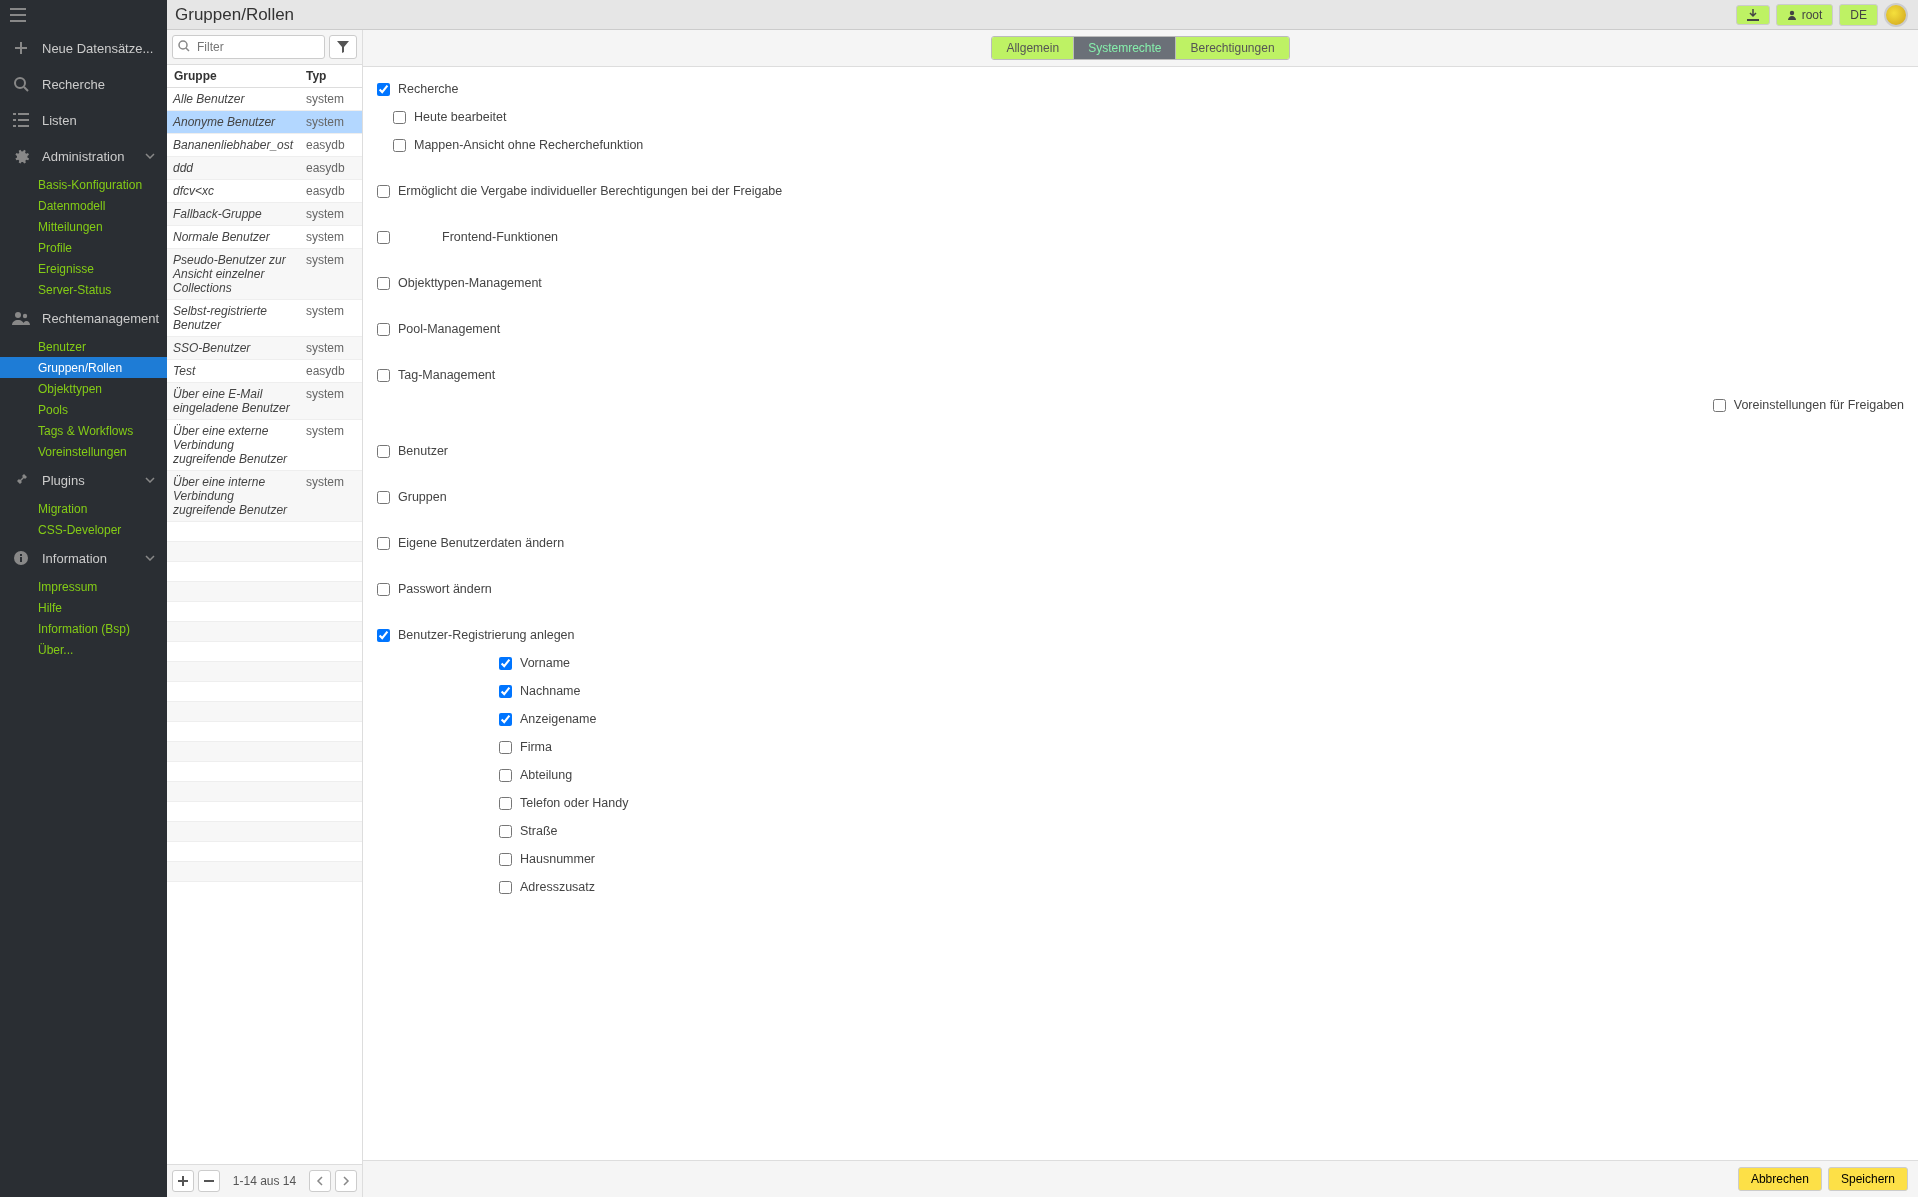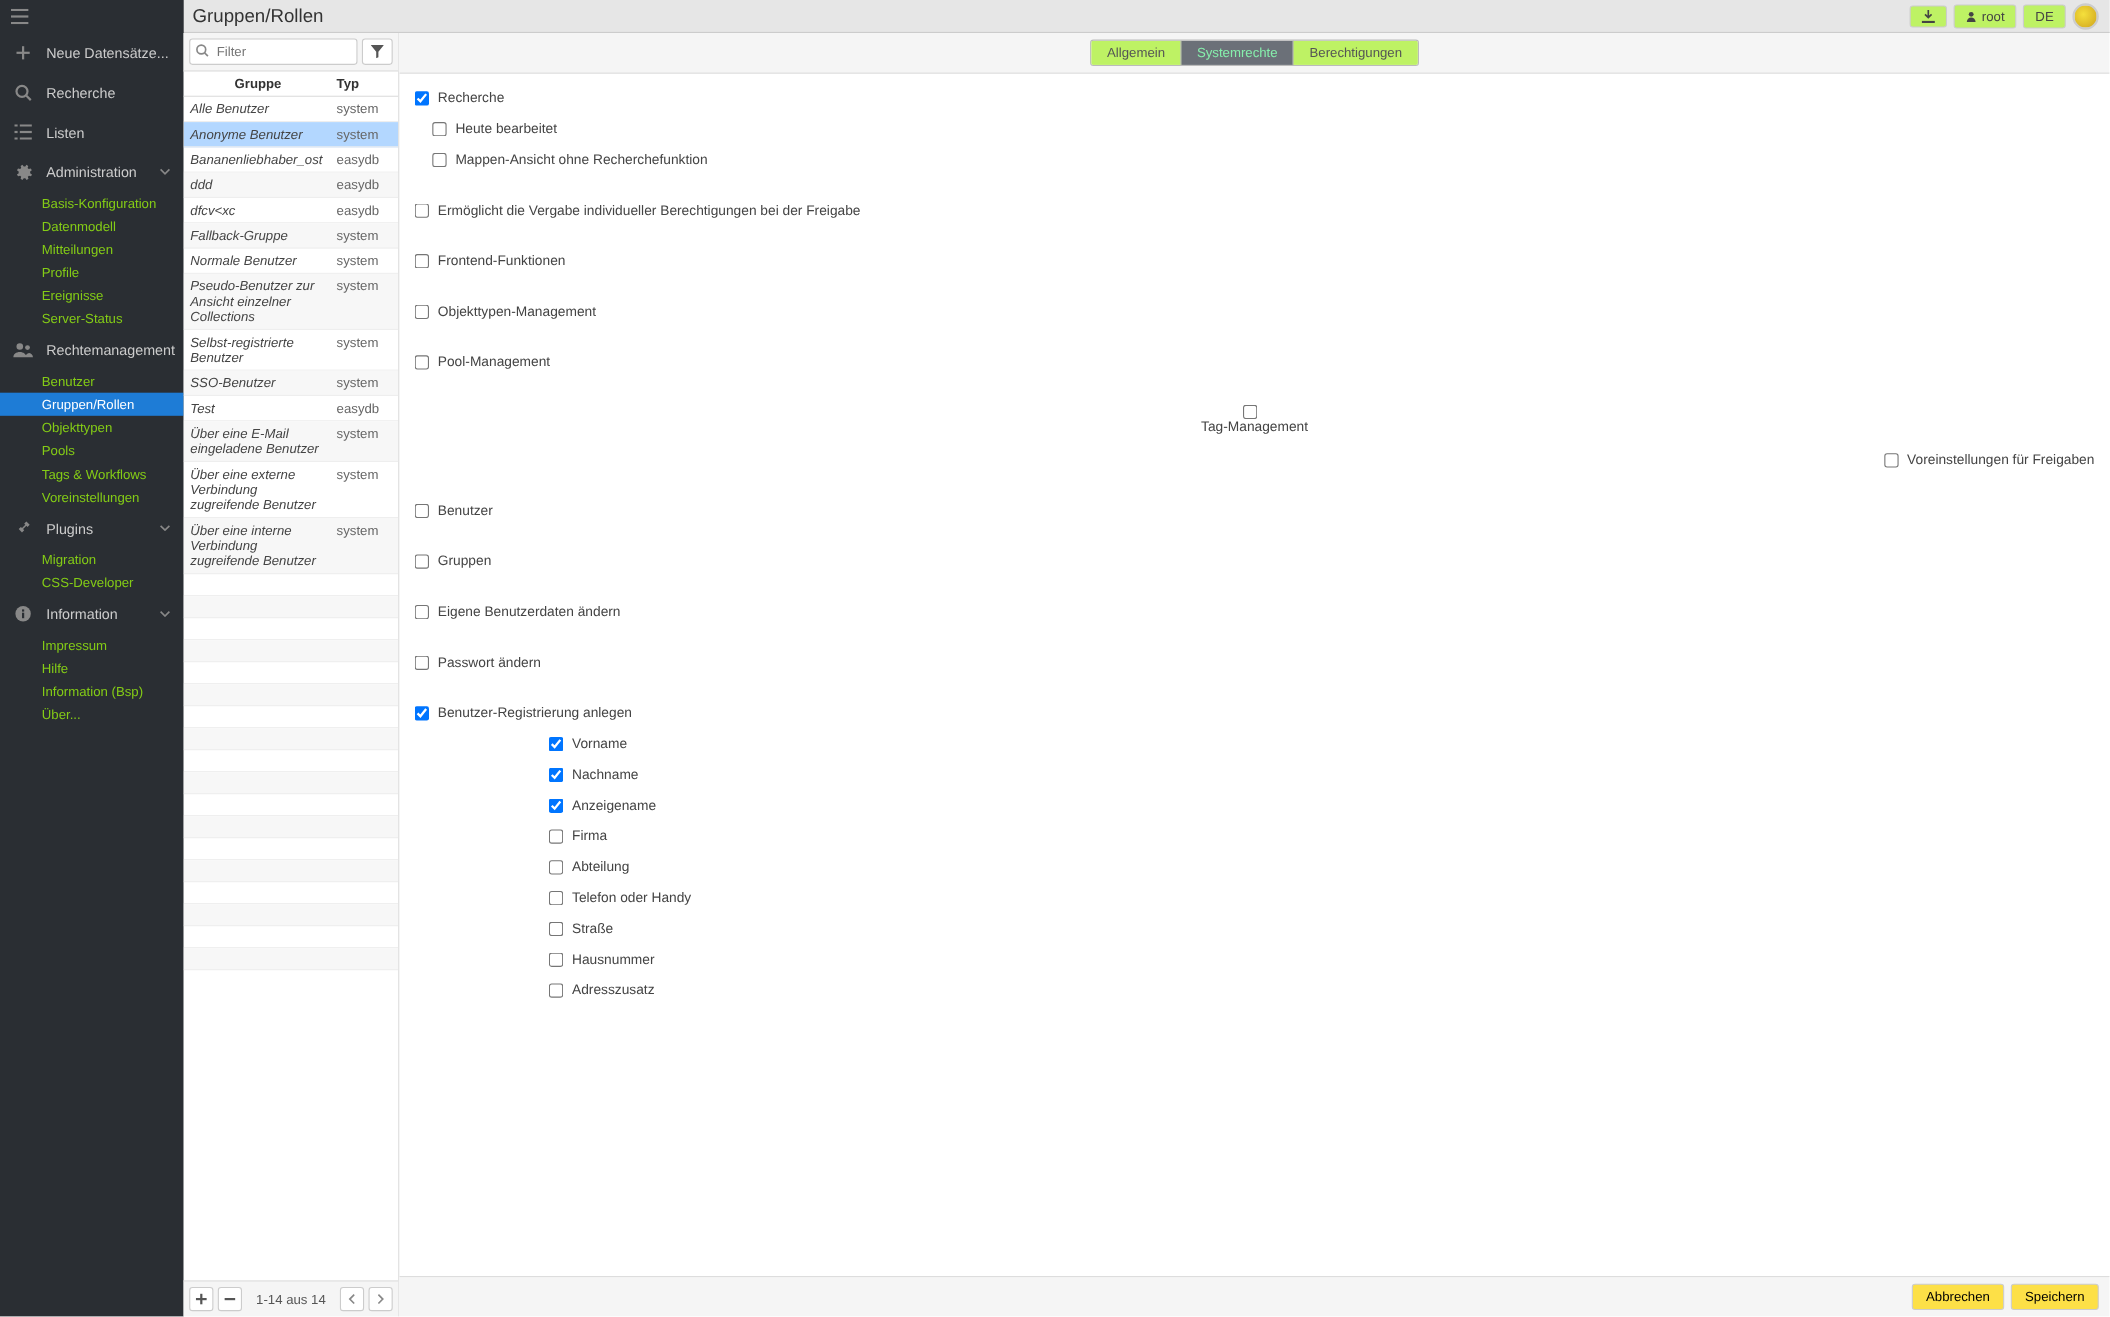--- a/index.html
+++ b/index.html
@@ -29,21 +29,21 @@
 
 
 .list-panel { width: 196px; border-right: 1px solid #ddd; display: flex; flex-direction: column; background: #fff; }
 .list-toolbar { display: flex; gap: 4px; padding: 5px; border-bottom: 1px solid #ddd; background: #f5f5f5; }
 .filter-wrap { flex: 1; position: relative; }
 .filter-input { width: 100%; border: 1px solid #ccc; border-radius: 3px; padding: 4px 6px 4px 24px; font-size: 12px; }
 .filter-wrap .search-ic { position: absolute; left: 6px; top: 5px; color: #888; }
 .filter-btn { border: 1px solid #ccc; background: #fff; border-radius: 3px; width: 28px; display: flex; align-items: center; justify-content: center; cursor: pointer; }
 
 .list-header { display: flex; border-bottom: 1px solid #ddd; font-weight: bold; font-size: 12px; }
-.list-header .col-g { flex: 1; padding: 4px 7px; text-align: center; }
+.list-header .col-g { flex: 1; padding: 4px 7px; }
 .list-header .col-t { width: 60px; padding: 4px 4px; }
 
 .list-body { flex: 1; overflow-y: auto; }
 .list-row { display: flex; border-bottom: 1px solid #eee; font-size: 12px; cursor: pointer; }
 .list-row:nth-child(even) { background: #f7f7f7; }
 .list-row.selected { background: #b3d7ff !important; }
 .list-row .col-g { flex: 1; padding: 4px 6px; color: #444; word-wrap: break-word; font-style: italic; }
 .list-row .col-t { width: 60px; padding: 4px 4px; color: #666; }
 
 .list-footer { border-top: 1px solid #ddd; background: #f5f5f5; padding: 5px; display: flex; align-items: center; gap: 4px; font-size: 12px; }
@@ -356,33 +356,33 @@
           <span>Heute bearbeitet</span>
         </label>
         <label class="perm indent1">
           <input type="checkbox" style="">
           <span>Mappen-Ansicht ohne Recherchefunktion</span>
         </label>
         <label class="perm indent0" style="margin-top: 18px;">
           <input type="checkbox" style="">
           <span>Ermöglicht die Vergabe individueller Berechtigungen bei der Freigabe</span>
         </label>
-        <label class="perm indent0" style="margin-top: 18px;">
+        <label class="perm indent0" style="margin-top: 18px; gap: 44px;">
           <input type="checkbox" style="">
           <span>Frontend-Funktionen</span>
         </label>
         <label class="perm indent0" style="margin-top: 18px;">
           <input type="checkbox" style="">
           <span>Objekttypen-Management</span>
         </label>
         <label class="perm indent0" style="margin-top: 18px;">
           <input type="checkbox" style="">
           <span>Pool-Management</span>
         </label>
-        <label class="perm indent0" style="margin-top: 18px; flex-direction: column;">
+        <label class="perm indent0" style="margin-top: 18px;">
           <input type="checkbox" style="">
           <span>Tag-Management</span>
         </label>
         <label class="perm indent0" style="margin-top: 2px; justify-content: flex-end;">
           <input type="checkbox" style="">
           <span>Voreinstellungen für Freigaben</span>
         </label>
         <label class="perm indent0" style="margin-top: 18px;">
           <input type="checkbox" style="">
           <span>Benutzer</span>

